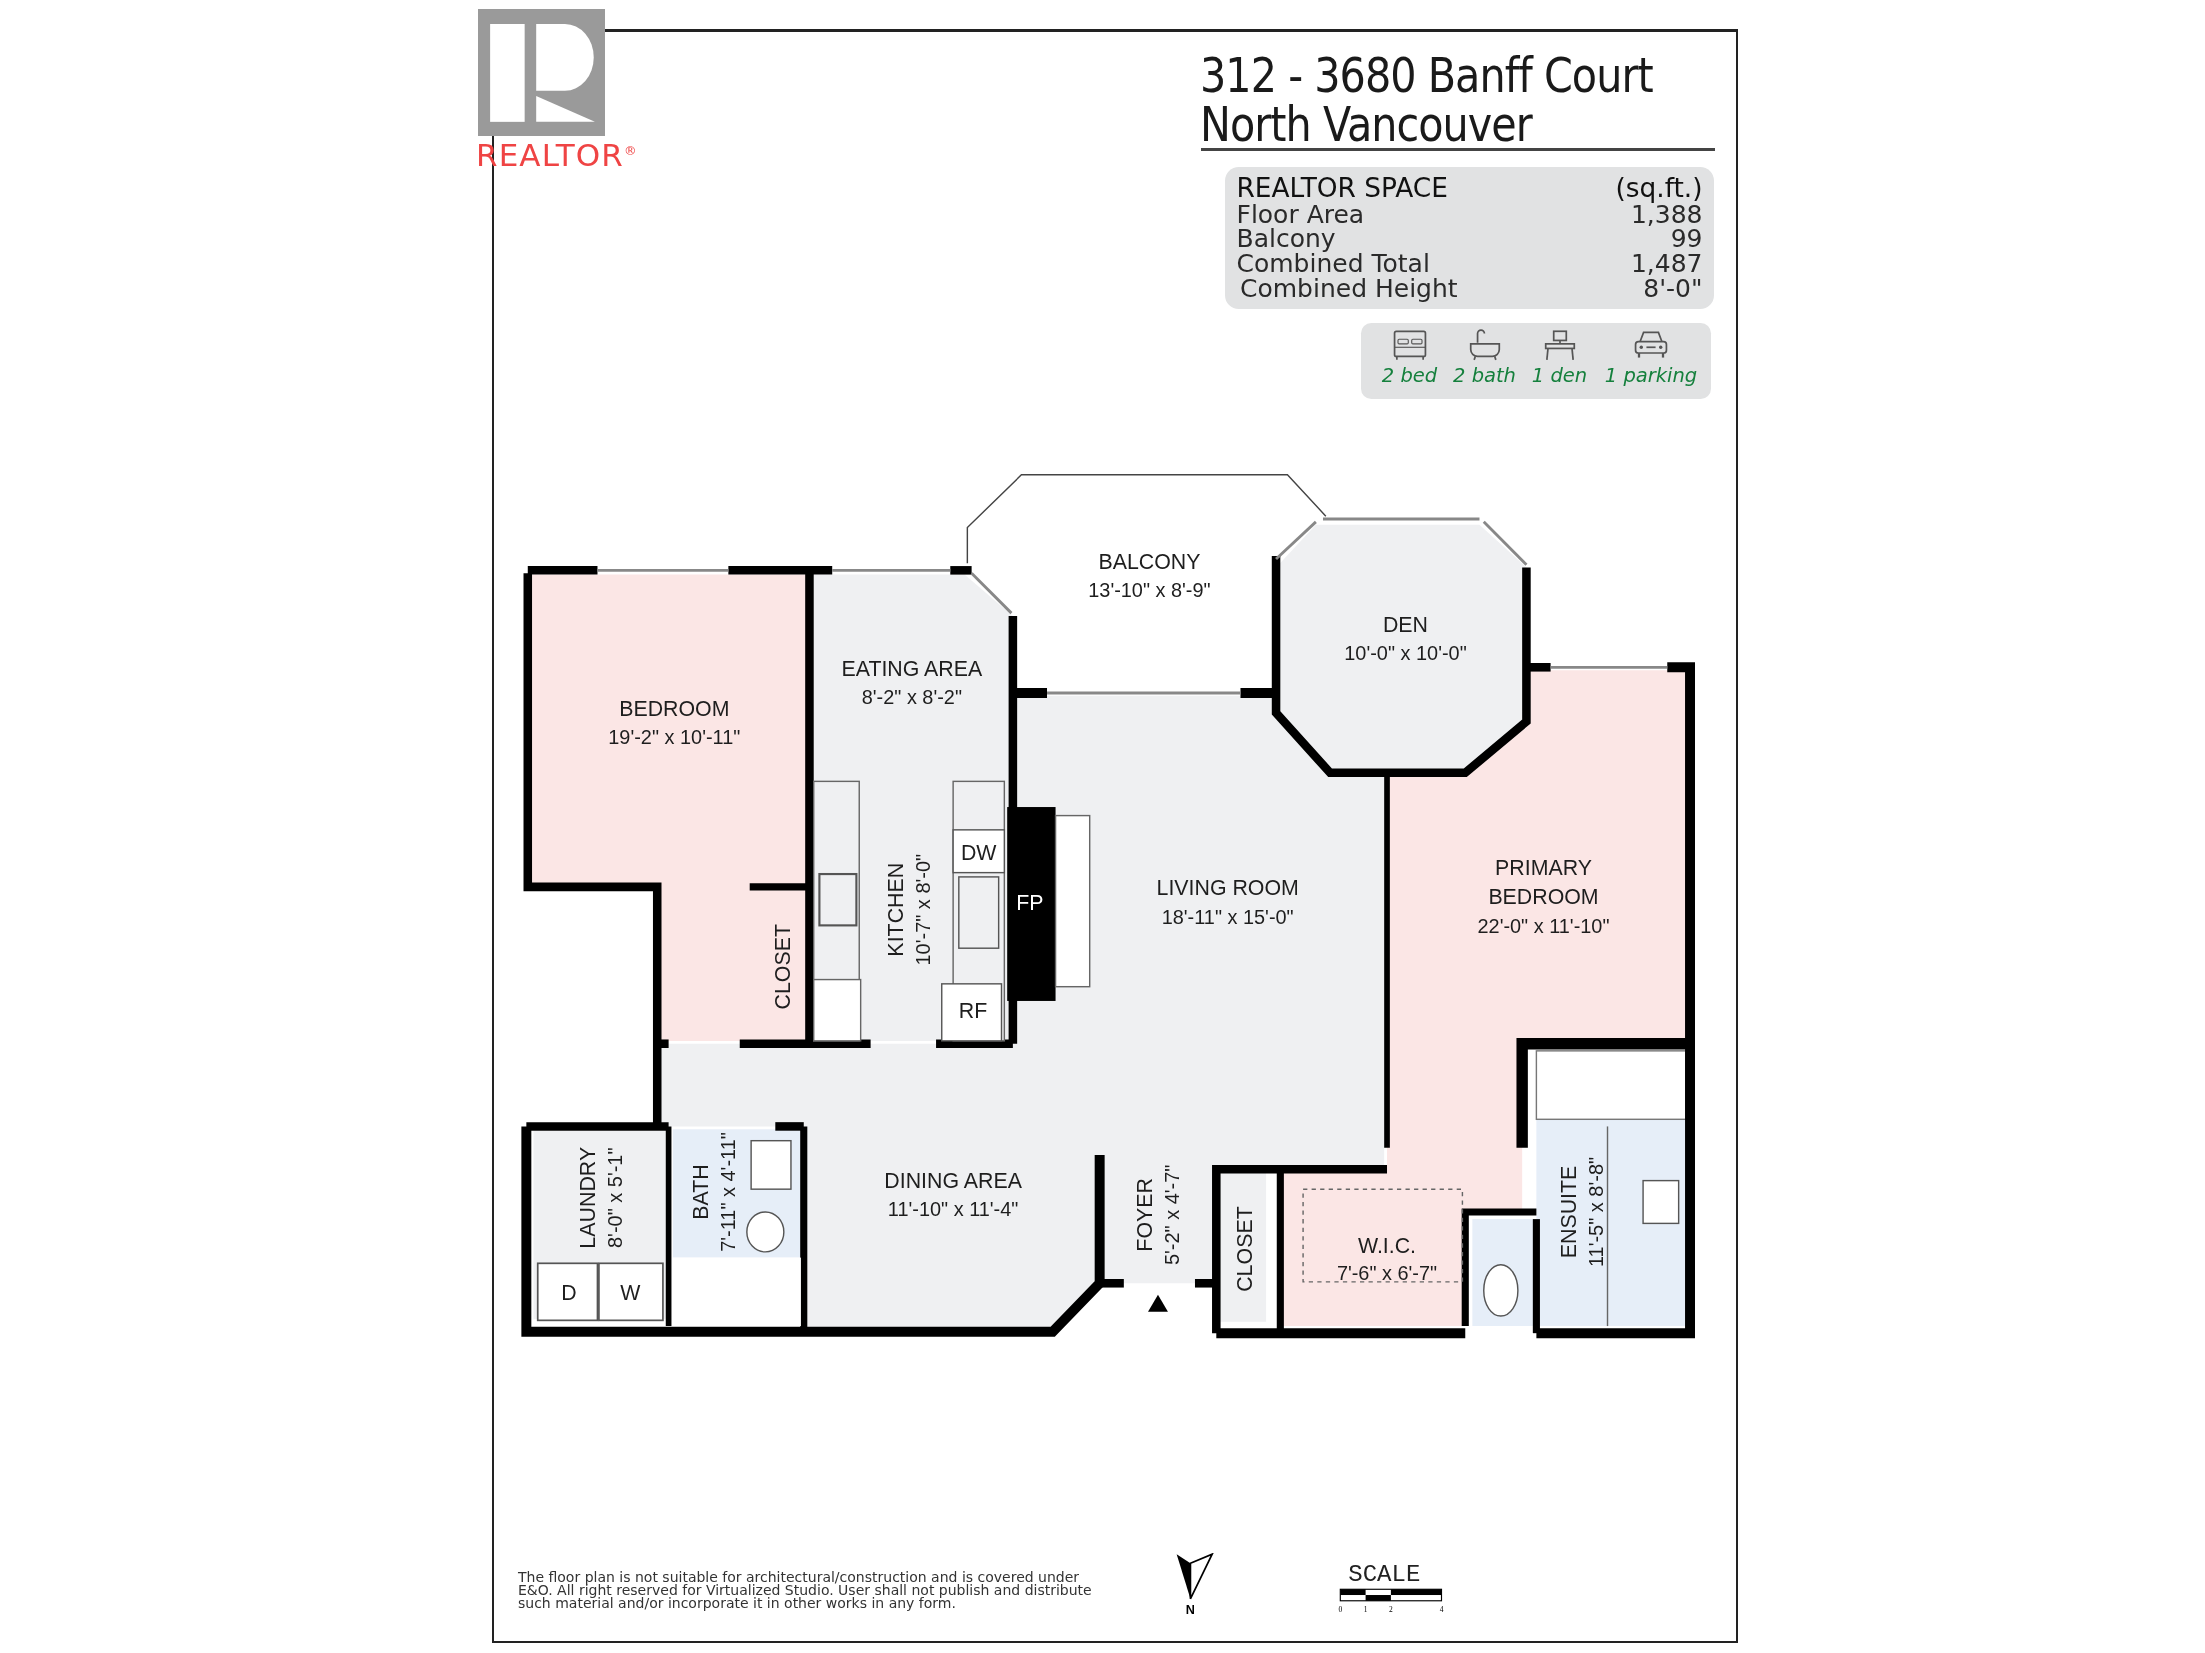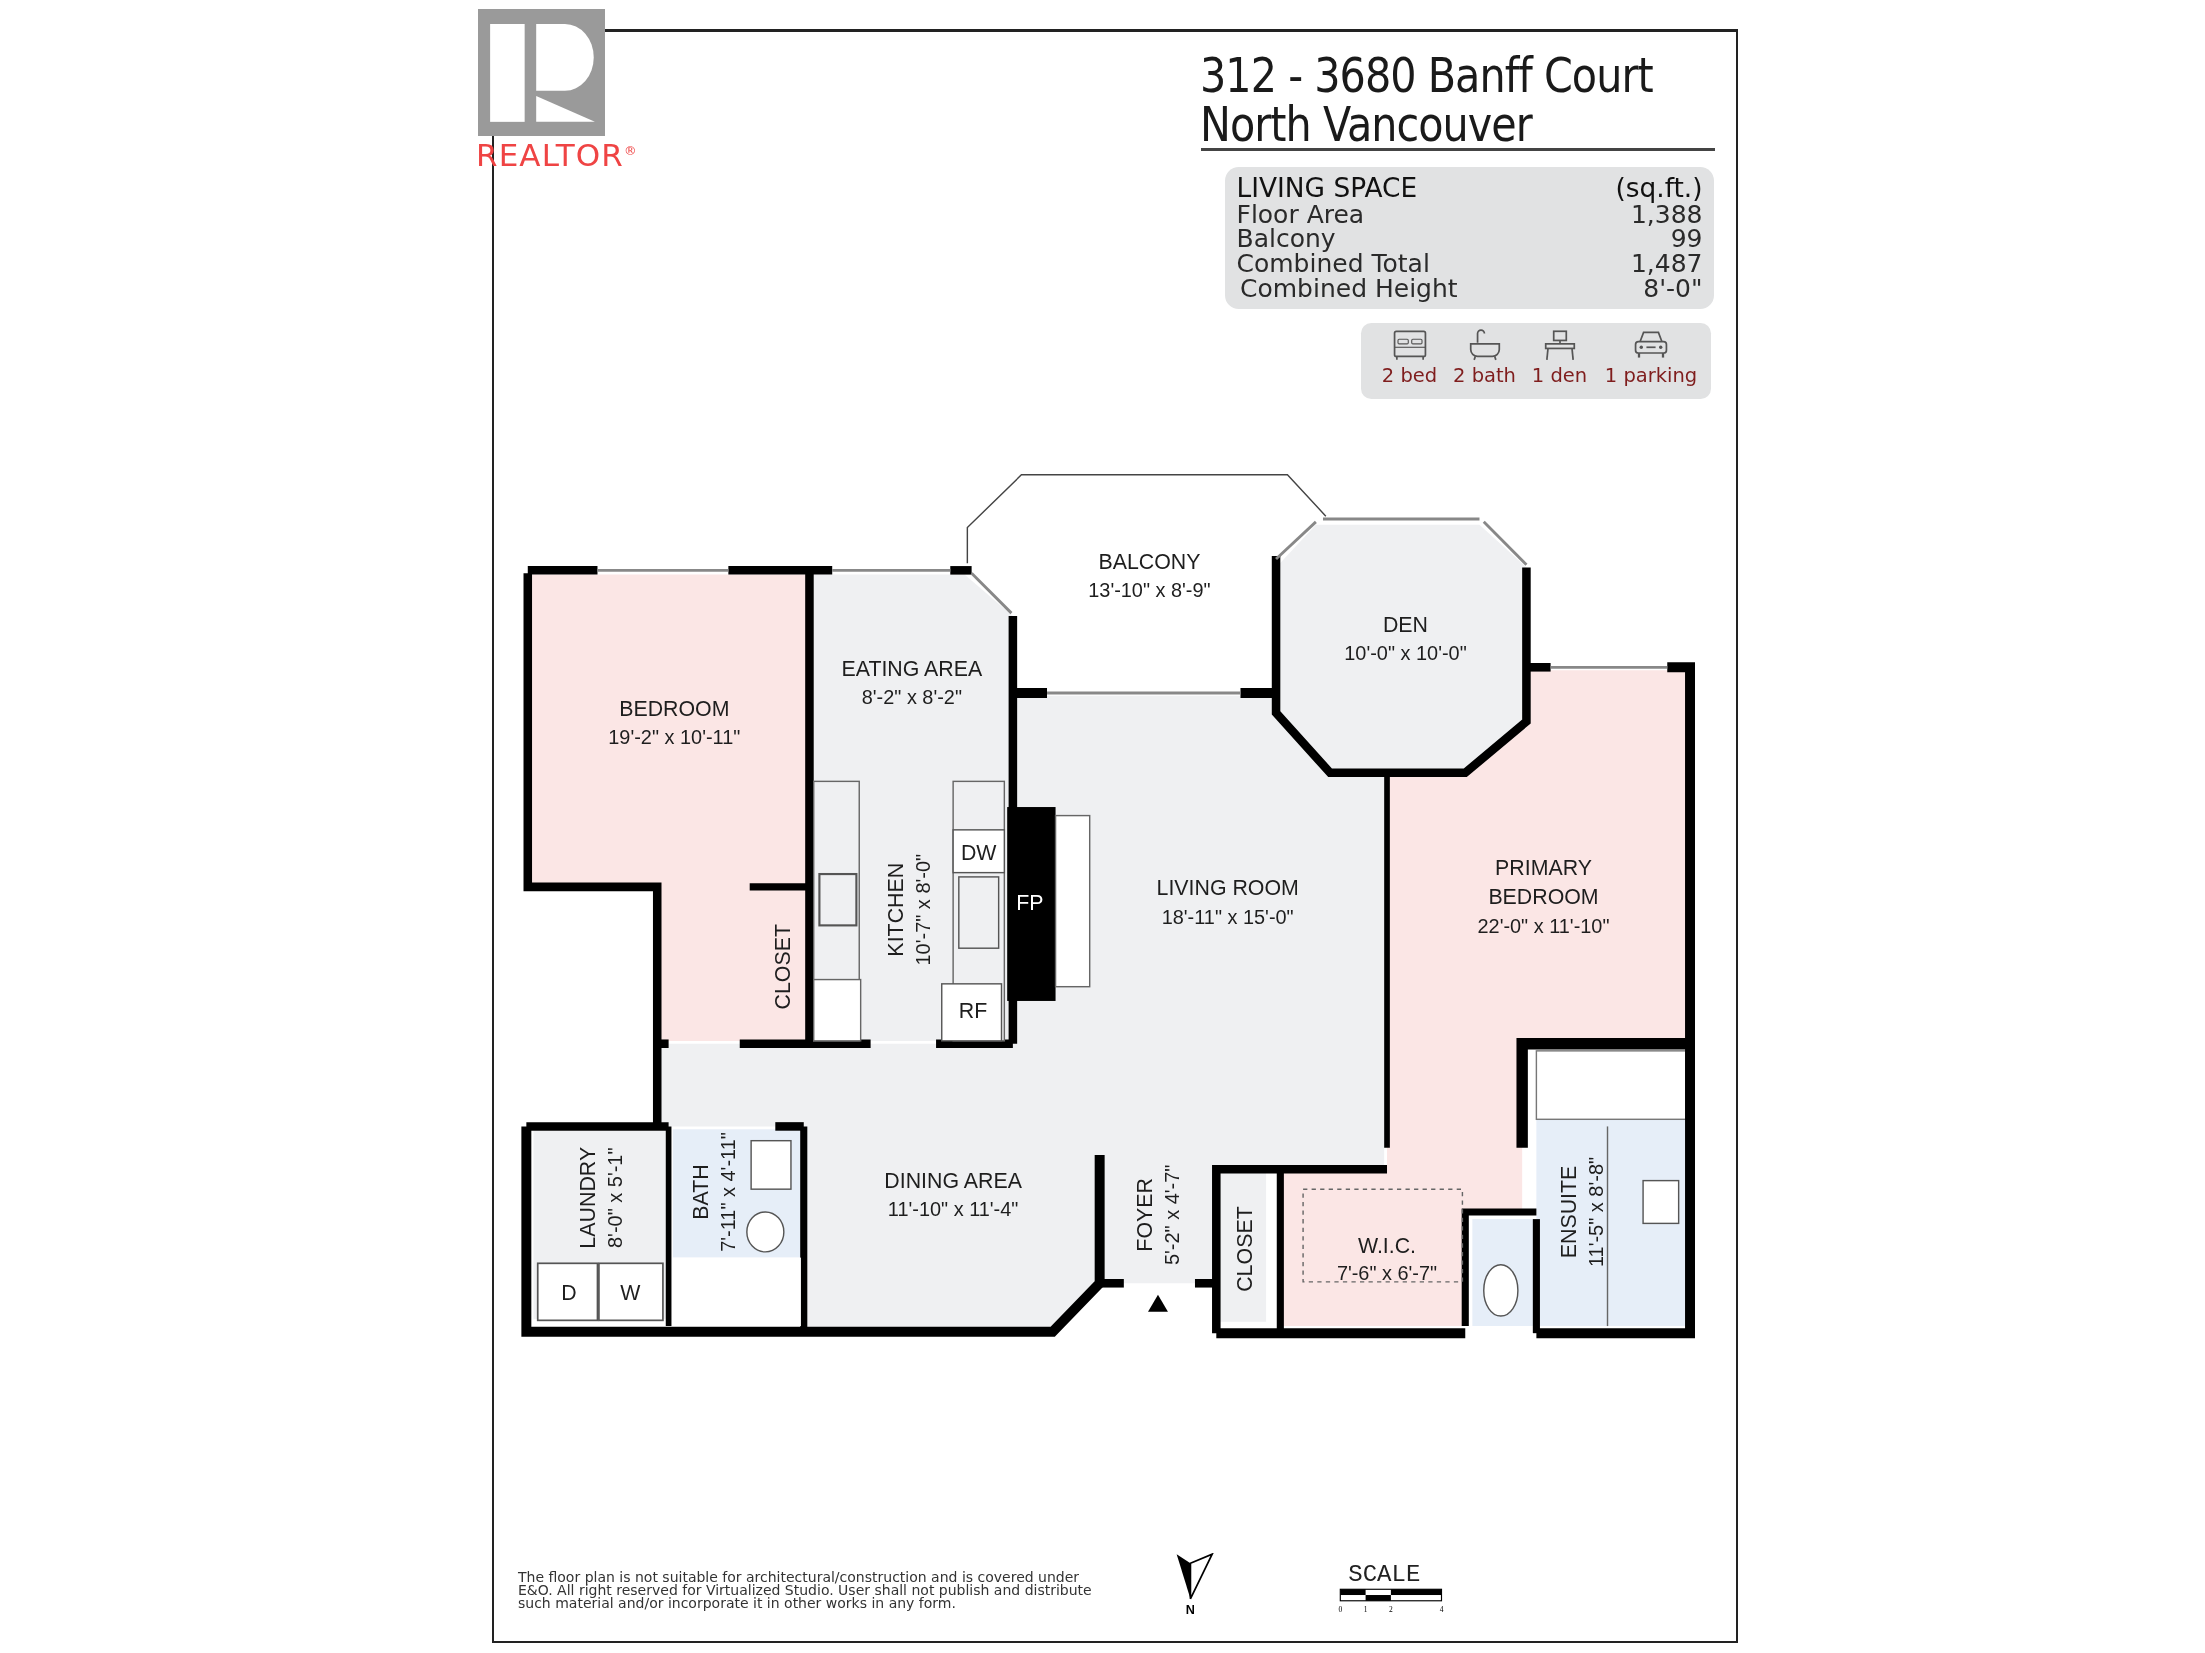--- a/index.html
+++ b/index.html
@@ -8,21 +8,21 @@
   .logo { position:absolute; left:478px; top:8.6px; width:127px; height:127px; background:#9a9a9a; }
   .logo-r { position:absolute; left:11.5px; top:15px; }
   .logo-text { position:absolute; left:476px; top:137px; font-size:31px; color:#ef4444; letter-spacing:1.1px; font-family:"DejaVu Sans", sans-serif; }
   .title { position:absolute; left:1200px; top:51px; font-family:"DejaVu Sans", sans-serif; font-weight:normal; color:#1a1a1a; font-size:48px; line-height:49px; letter-spacing:-1.1px; transform:scaleX(0.86); transform-origin:left top; white-space:nowrap; }
   .title-rule { position:absolute; left:1201px; top:148px; width:514px; height:2.9px; background:#444; }
   .info { position:absolute; left:1225px; top:167px; width:489px; height:142px; background:#e1e2e3; border-radius:13.8px; }
   .info-row { position:absolute; left:11.5px; right:11.5px; display:flex; justify-content:space-between; font-family:"DejaVu Sans", sans-serif; color:#2a2a2a; font-size:25px; line-height:25px; }
   .info-row .v { text-align:right; }
   .info-row.head { font-size:26.4px; color:#111; }
   .icons { position:absolute; left:1361px; top:323px; width:350px; height:76px; background:#e1e2e3; border-radius:10.3px; }
-  .icon-item { position:absolute; top:5.7px; text-align:center; font-family:"DejaVu Sans", sans-serif; font-size:19.5px; color:#7f1d1d; }
+  .icon-item { position:absolute; top:5.7px; text-align:center; font-family:"DejaVu Sans", sans-serif; font-size:19.5px; color:#15803d;font-style:italic; }
   .icon-item svg { display:block; margin:0 auto 3.4px auto; }
   .plan { position:absolute; left:0; top:0; width:2205px; height:1654px; }
   .lbl { font-family:"Liberation Sans", sans-serif; fill:#1e1e1e; text-anchor:middle; }
   .disclaimer { position:absolute; left:518px; top:1571px; width:580px; font-family:"DejaVu Sans", sans-serif; font-size:14px; line-height:13px; color:#333; }
   .north { position:absolute; left:1172px; top:1553px; }
   .scale { position:absolute; left:1338px; top:1561px; }
   .scale-title { font-family:Liberation Mono, monospace; font-size:24px; color:#222; margin-left:10.3px; }
 </style>
 </head>
 <body>
@@ -39,21 +39,21 @@
 <div class="logo-text"><span>REALTOR</span><sup style="font-size:12.6px">®</sup></div>
 
 <div class="title">
   <div>312 - 3680 Banff Court</div>
   <div>North Vancouver</div>
 </div>
 <div class="title-rule"></div>
 
 <div class="info">
   <div class="info-row head" style="top:8px">
-    <span>LIVING SPACE</span>
+    <span>REALTOR SPACE</span>
     <span class="v">(sq.ft.)</span>
   </div>
   <div class="info-row" style="top:35px">
     <span>Floor Area</span>
     <span class="v">1,388</span>
   </div>
   <div class="info-row" style="top:59px">
     <span>Balcony</span>
     <span class="v">99</span>
   </div>

